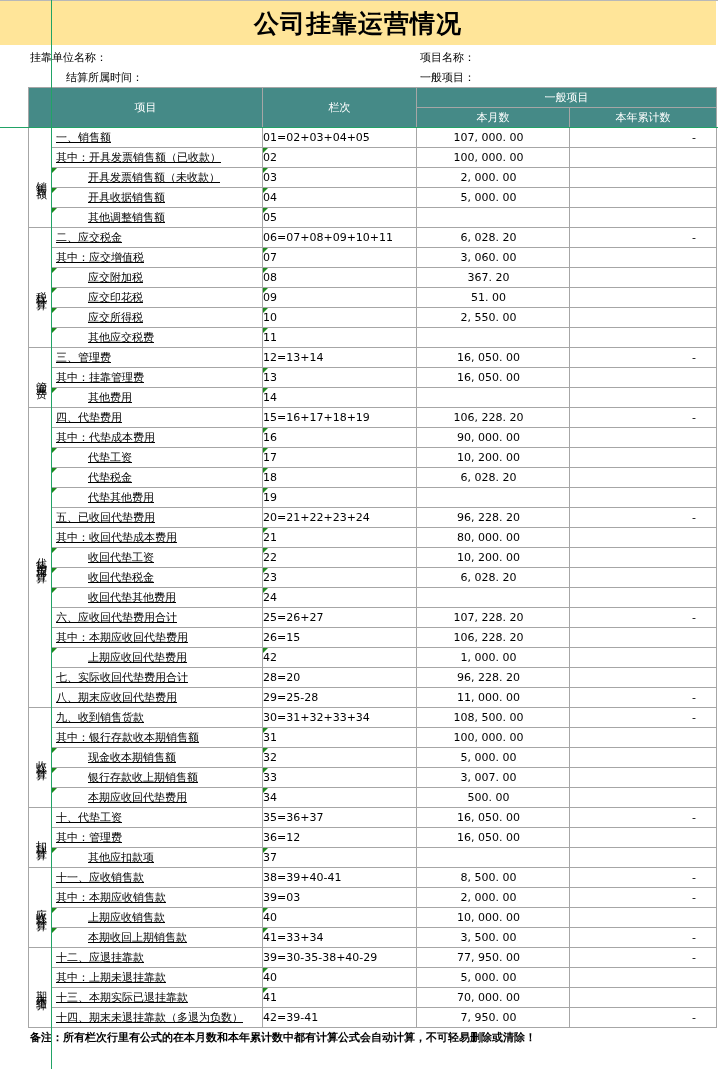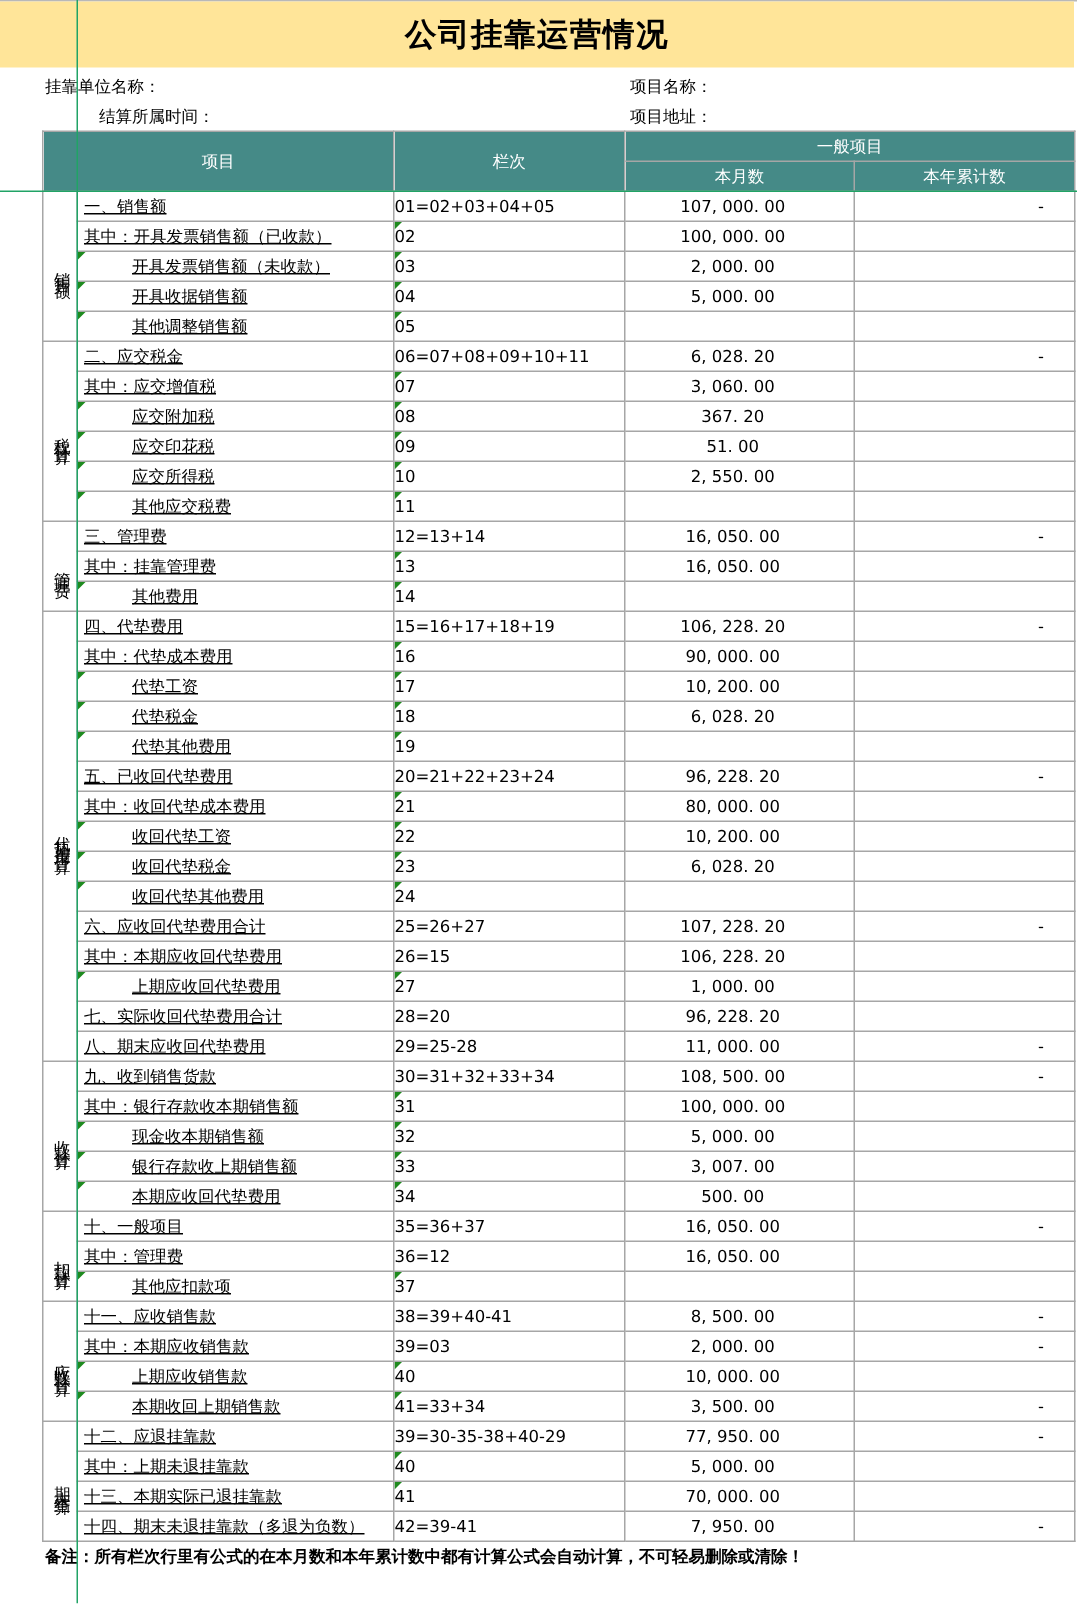--- a/index.html
+++ b/index.html
@@ -1,21 +1,21 @@
 <!DOCTYPE html>
 <html><head>
 <meta charset="utf-8">
 <style>
   html, body { margin:0; padding:0; background:#ffffff; }
   body { width:718px; height:1069px; position:relative; overflow:hidden;
          font-family:"DejaVu Sans", "Liberation Sans", sans-serif; color:#000; }
   .topline { position:absolute; left:0; top:0; width:718px; height:1px; background:#b8b8b8; }
   .title-band { position:absolute; left:0; top:1px; width:716px; height:44px; background:#ffe599;
                 display:flex; align-items:center; justify-content:center; }
-  .title { font-size:21px; font-weight:bold; letter-spacing:1px; }
+  .title { font-size:25px; font-weight:bold; letter-spacing:1px; }
   .info { position:absolute; font-size:11px; }
   table.sheet { position:absolute; left:28px; top:87px; border-collapse:collapse; table-layout:fixed;padding-left:48px; }
   table.sheet td, table.sheet th { border:1px solid #a6a6a6; font-size:11px; height:19px; padding:0;
                                    white-space:nowrap; overflow:hidden; }
   table.sheet th { background:#458a87; color:#ffffff; font-weight:normal; }
   .cat { text-align:center; vertical-align:middle; writing-mode:vertical-rl; text-orientation:upright;
          letter-spacing:3px; font-size:11px; }
   .item { padding-left:4px !important; position:relative;text-decoration:underline; }
   .item.sub { padding-left:36px !important; }
   .code { text-align:left; position:relative; }
@@ -32,21 +32,21 @@
 <body>
 
 <div class="topline"></div>
 <div class="title-band">
   <span class="title">公司挂靠运营情况</span>
 </div>
 
 <div class="info" style="left:30px; top:50px;">挂靠单位名称：</div>
 <div class="info" style="left:30px; top:70px;margin-left:36px;">结算所属时间：</div>
 <div class="info" style="left:420px; top:50px;">项目名称：</div>
-<div class="info" style="left:420px; top:70px;">项目地址：</div>
+<div class="info" style="left:420px; top:70px;">一般项目：</div>
 
 <table class="sheet">
   <colgroup>
     <col style="width:23px">
       <col style="width:211px">
       <col style="width:154px">
     <col style="width:153px">
       <col style="width:147px">
   </colgroup>
   <thead>
@@ -216,21 +216,21 @@
         <td class="ytd">-</td>
       </tr>
       <tr>
         <td class="item">其中：本期应收回代垫费用</td>
         <td class="code">26=15</td>
         <td class="num">106, 228. 20</td>
         <td class="ytd"></td>
       </tr>
       <tr>
         <td class="item sub tri">上期应收回代垫费用</td>
-        <td class="code tri">27</td>
+        <td class="code tri">42</td>
         <td class="num">1, 000. 00</td>
         <td class="ytd"></td>
       </tr>
       <tr>
         <td class="item">七、实际收回代垫费用合计</td>
         <td class="code">28=20</td>
         <td class="num">96, 228. 20</td>
         <td class="ytd"></td>
       </tr>
       <tr>
@@ -265,21 +265,21 @@
         <td class="ytd"></td>
       </tr>
       <tr>
         <td class="item sub tri">本期应收回代垫费用</td>
         <td class="code tri">34</td>
         <td class="num">500. 00</td>
         <td class="ytd"></td>
       </tr>
       <tr>
         <td class="cat" rowspan="3">扣款计算</td>
-        <td class="item">十、一般项目</td>
+        <td class="item">十、代垫工资</td>
         <td class="code">35=36+37</td>
         <td class="num">16, 050. 00</td>
         <td class="ytd">-</td>
       </tr>
       <tr>
         <td class="item">其中：管理费</td>
         <td class="code">36=12</td>
         <td class="num">16, 050. 00</td>
         <td class="ytd"></td>
       </tr>

